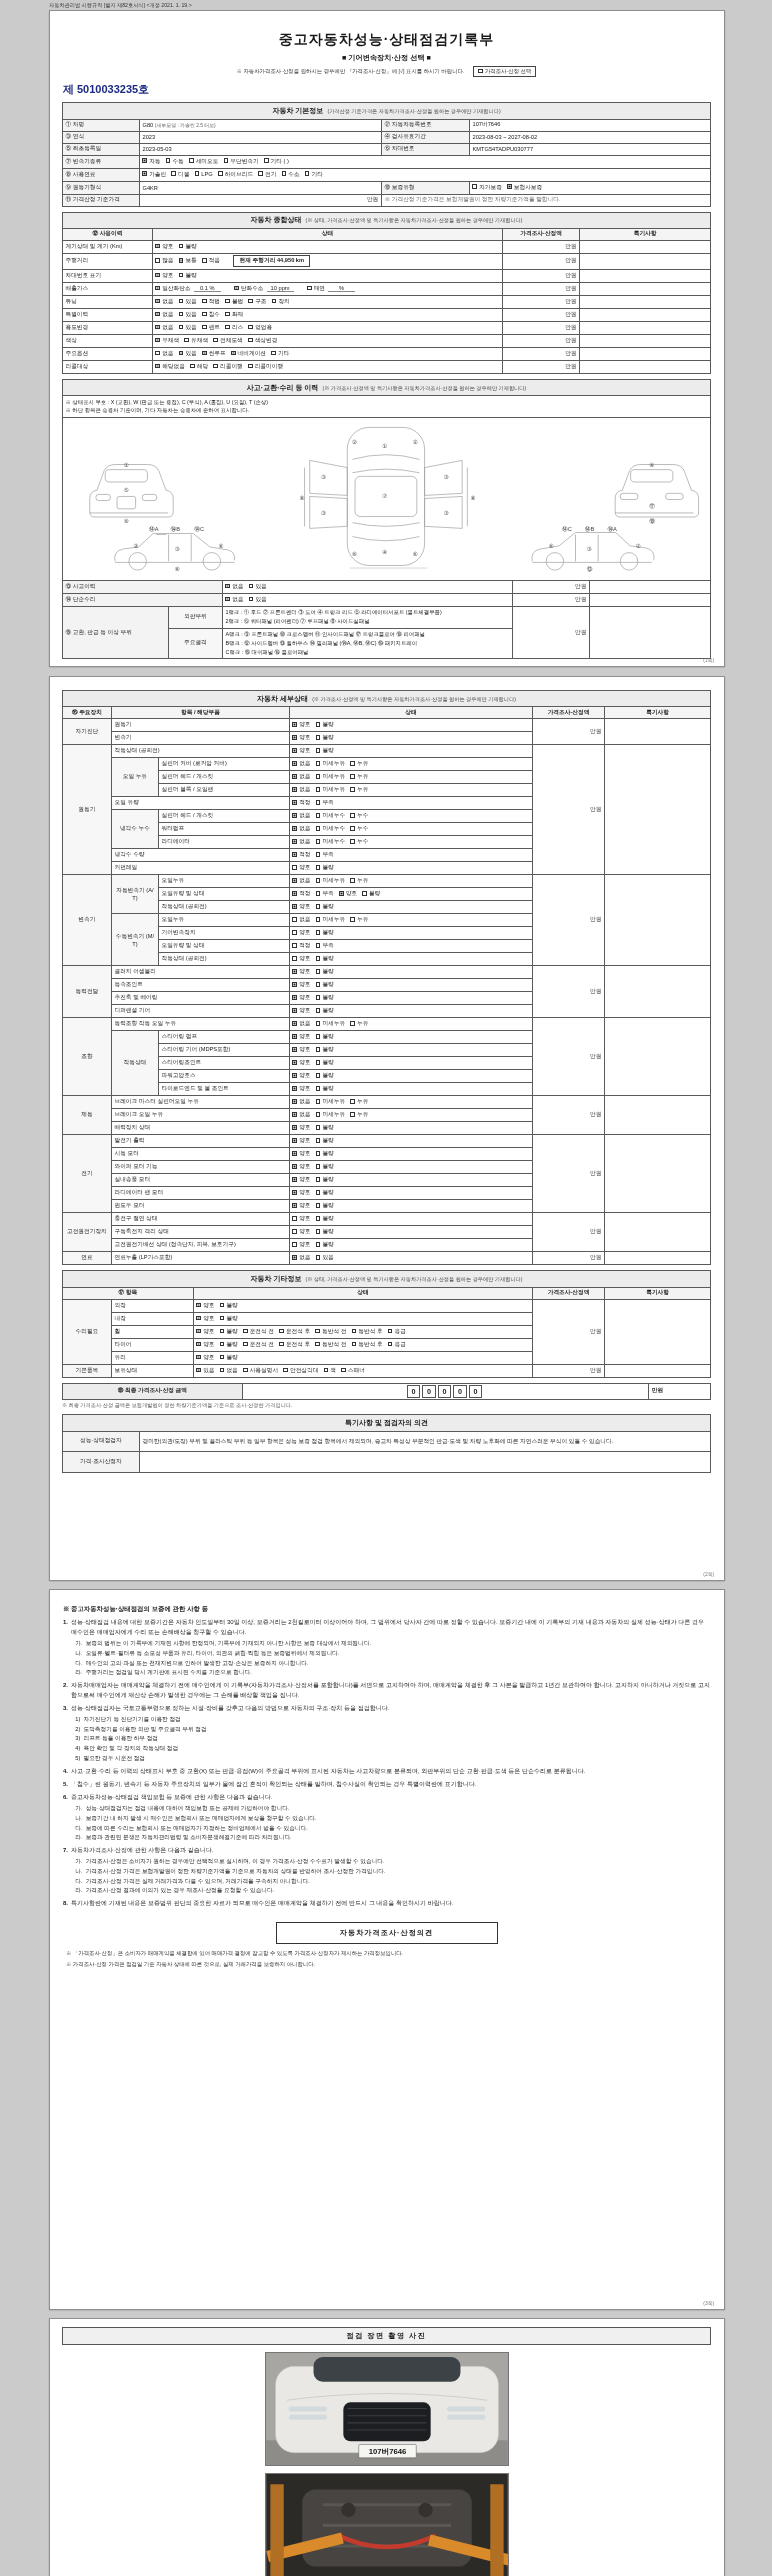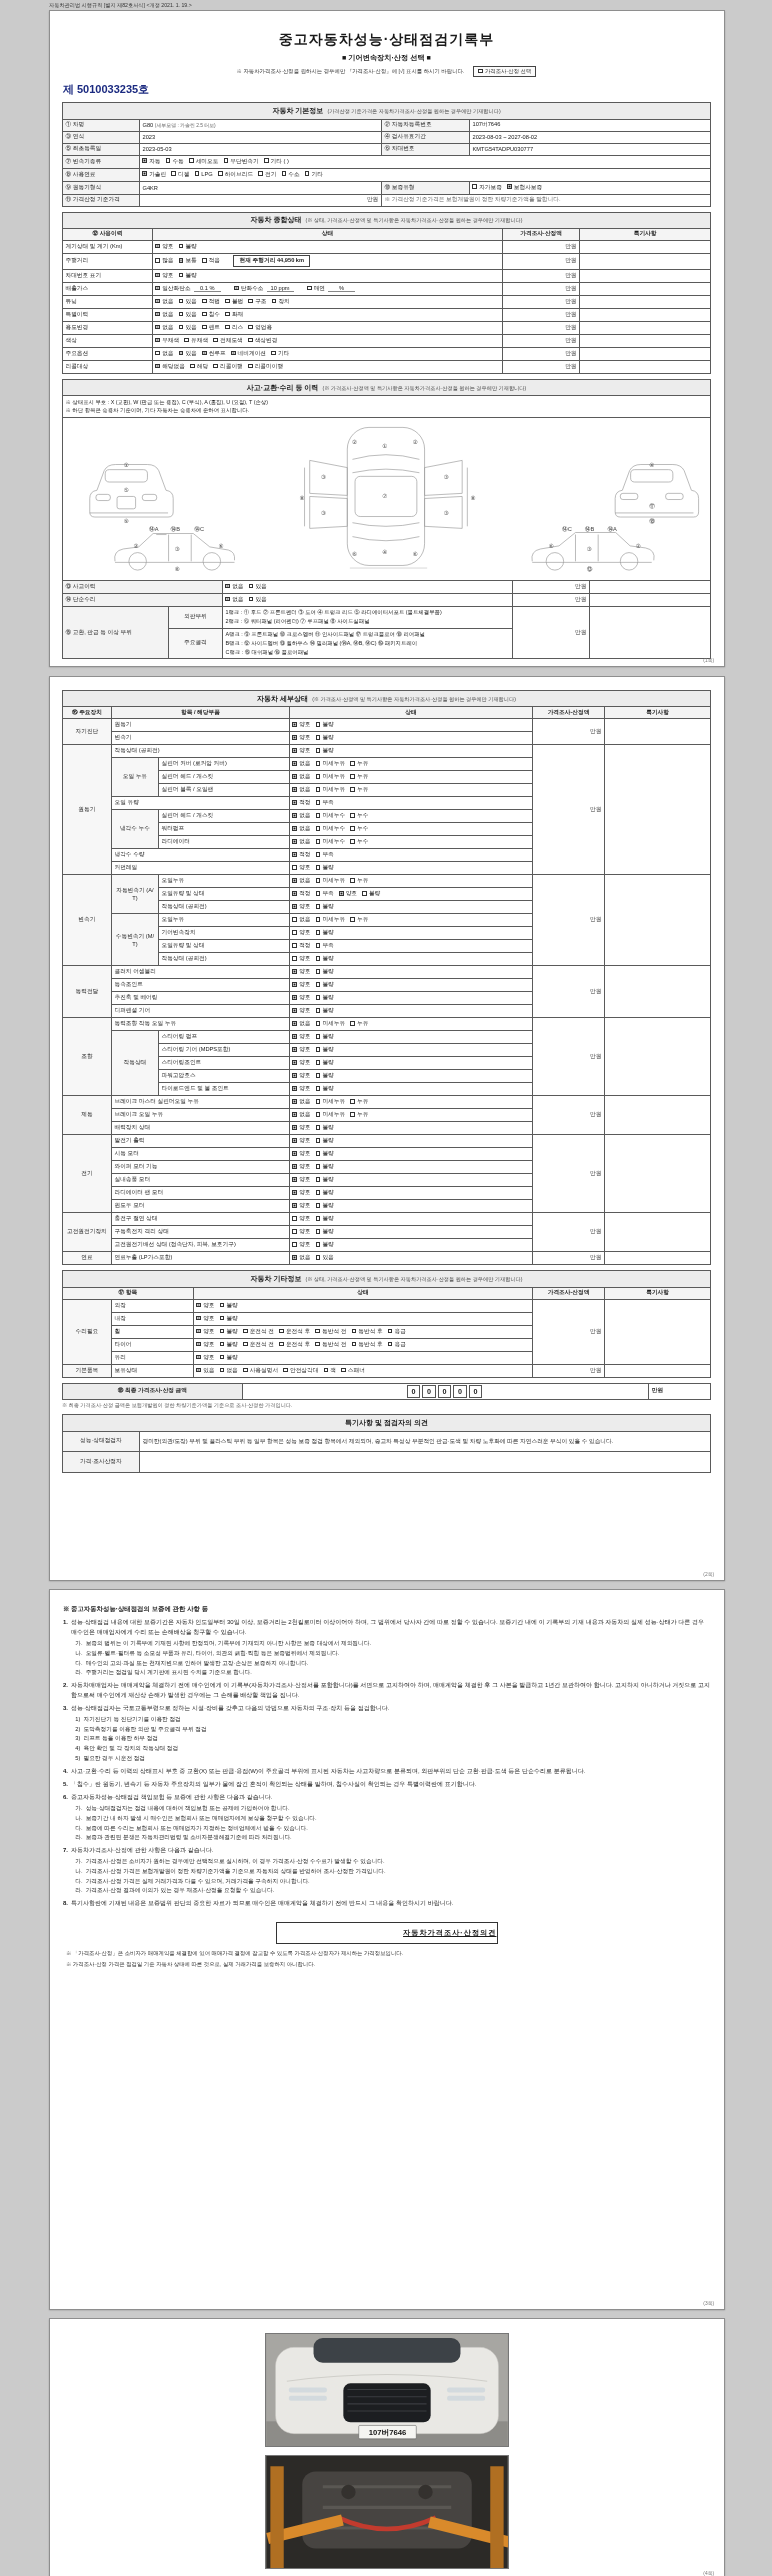--- a/index.html
+++ b/index.html
@@ -60,21 +60,21 @@
   td.who { background:#f3f3f3; text-align:center; font-size:5.7px; width:77px; height:20.6px; }
   td.rtext { font-size:5.7px; line-height:1.5; color:#222; }
 
   .notice-titlebox { border:0.5px solid #555; text-align:center; font-weight:bold; font-size:7.7px; padding:3.6px 0; background:#f6f6f6; letter-spacing:3.1px; }
   .notice-heading { font-weight:bold; font-size:6.4px; margin:7.2px 0 4.1px 1px; }
   .nitem { font-size:6px; line-height:1.6; margin:3.6px 0 1.5px 1px; display:flex; }
   .nsub { font-size:5.7px; line-height:1.55; margin:1px 0 1px 13.4px; display:flex; color:#222; }
   .nno { flex:0 0 auto; margin-right:3.1px; font-weight:bold; }
   .nsub .nno { font-weight:normal; }
   .ntx { flex:1 1 auto; }
-  .opinion-box { width:222px; margin:13.4px auto 5.2px auto; border:1px solid #333; text-align:right; font-weight:bold; font-size:7.2px; padding:5.2px 0; letter-spacing:1px;text-decoration:underline; }
+  .opinion-box { width:222px; margin:13.4px auto 5.2px auto; border:1px solid #333; text-align:center; font-weight:bold; font-size:7.2px; padding:5.2px 0; letter-spacing:1px; }
   .onote { font-size:5.4px; color:#333; margin:2.1px 4.1px; line-height:1.5; }
 
   .photos-title { border:0.5px solid #555; background:#f0f0f0; text-align:center; font-weight:bold; font-size:7.2px; padding:3.1px 0; letter-spacing:1.5px; }
   .photo-wrap { text-align:center; margin-top:6.2px; }
   .photo-frame { display:inline-block; border:0.5px solid #777; background:#9a9995; line-height:0; }
 
   .sig-box { border:0.5px solid #555; }
   .sig-title { background:#f0f0f0; border-bottom:0.5px solid #555; text-align:center; font-weight:bold; font-size:7.2px; padding:2.6px 0; letter-spacing:4.1px; }
   .pagefoot { position:absolute; bottom:3.1px; right:9.3px; font-size:4.9px; color:#777; }
 
@@ -800,20 +800,21 @@
     </div>
   <div class="opinion-box">자동차가격조사·산정의견</div>
   <div id="opinion-notes">
       <div class="onote">※ 「가격조사·산정」은 소비자가 매매계약을 체결함에 있어 매매가격 결정에 참고할 수 있도록 가격조사·산정자가 제시하는 가격정보입니다.</div>
       <div class="onote">※ 가격조사·산정 가격은 점검일 기준 자동차 상태에 따른 것으로, 실제 거래가격을 보증하지 아니합니다.</div>
     </div>
   <div class="pagefoot">(3쪽)</div>
 </div>
 
 <div class="page" id="page4">
+  <div class="photos-title">점검 장면 촬영 사진</div>
   <div class="photo-wrap">
     <span class="photo-frame">
       <svg width="242" height="112" viewBox="0 0 470 218">
         <rect width="470" height="218" fill="#a7a6a2"></rect>
         <rect y="170" width="470" height="48" fill="#8d8c88"></rect>
         <rect x="18" y="26" width="434" height="168" rx="36" fill="#e9e8e4" stroke="#c4c3bf"></rect>
         <rect x="92" y="8" width="286" height="48" rx="18" fill="#3d4247"></rect>
         <path d="M40 92 q195 -26 390 0" stroke="#cfcec9" fill="none" stroke-width="2"></path>
         <rect x="150" y="96" width="170" height="76" rx="14" fill="#1c1e21"></rect>
         <path d="M158 108 h154 M158 122 h154 M158 136 h154 M158 150 h154" stroke="#3a3d41" stroke-width="2"></path>

